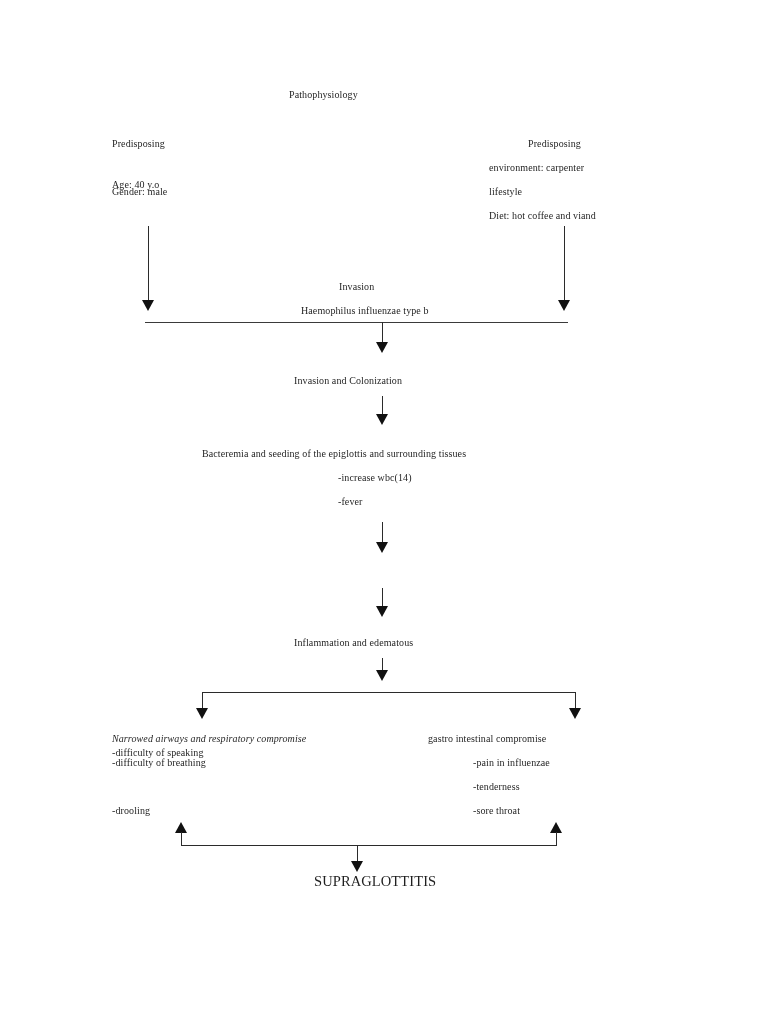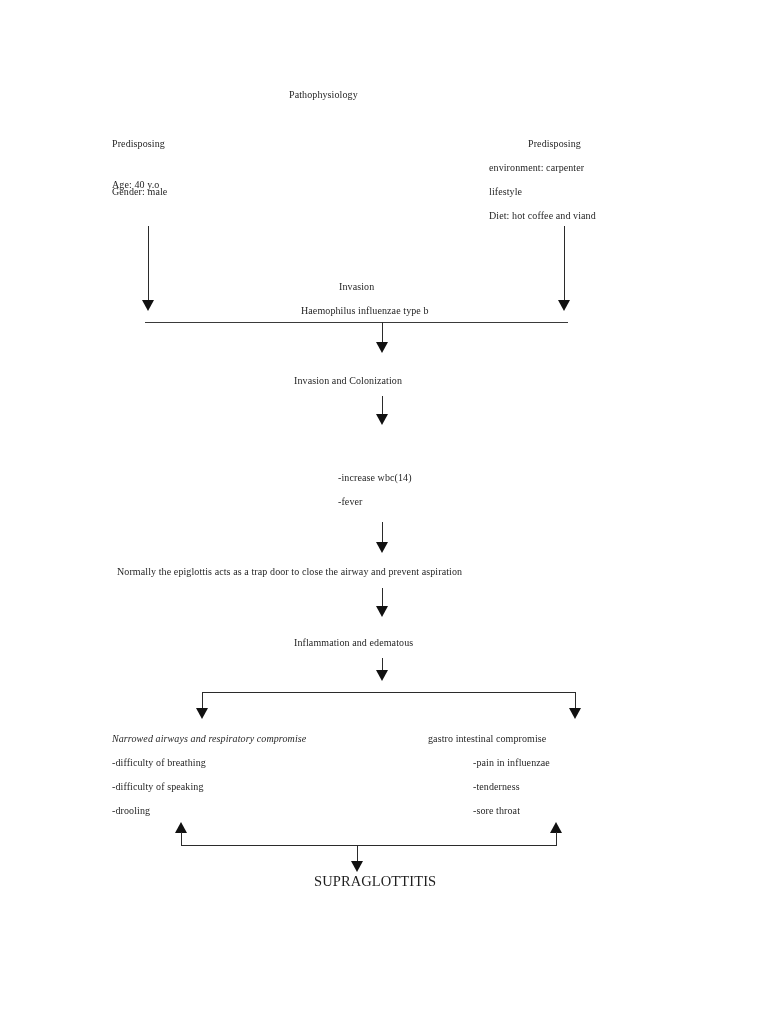--- a/index.html
+++ b/index.html
@@ -89,45 +89,45 @@
   <div class="rule" style="left:145px; top:322px; width:423px;"></div>
 
   <div class="vline" style="left:382px; top:322px; height:22px;"></div>
   <div class="arrow-down" style="left:376px; top:342px;"></div>
 
   <div class="txt" style="left:294px; top:376px;">Invasion and Colonization</div>
 
   <div class="vline" style="left:382px; top:396px; height:22px;"></div>
   <div class="arrow-down" style="left:376px; top:414px;"></div>
 
+  <div class="txt" style="left:202px; top:449px;">Bacteremia and seeding of the epiglottis and surrounding tissues</div>
   <div class="txt" style="left:338px; top:473px;">-increase wbc(14)</div>
   <div class="txt" style="left:338px; top:497px;">-fever</div>
 
   <div class="vline" style="left:382px; top:522px; height:24px;"></div>
   <div class="arrow-down" style="left:376px; top:542px;"></div>
 
-  <div class="txt" style="left:117px; top:567px;">Normally the epiglottis acts as a trap door to close the airway and prevent aspiration</div>
 
   <div class="vline" style="left:382px; top:588px; height:22px;"></div>
   <div class="arrow-down" style="left:376px; top:606px;"></div>
 
   <div class="txt" style="left:294px; top:638px;">Inflammation and edematous</div>
 
   <div class="vline" style="left:382px; top:658px; height:16px;"></div>
   <div class="arrow-down" style="left:376px; top:670px;"></div>
 
   <div class="hline" style="left:202px; top:692px; width:374px;"></div>
   <div class="vline" style="left:202px; top:692px; height:18px;"></div>
   <div class="arrow-down" style="left:196px; top:708px;"></div>
   <div class="vline" style="left:575px; top:692px; height:18px;"></div>
   <div class="arrow-down" style="left:569px; top:708px;"></div>
 
   <div class="txt" style="left:112px; top:734px;font-style:italic;">Narrowed airways and respiratory compromise</div>
   <div class="txt" style="left:112px; top:758px;">-difficulty of breathing</div>
-  <div class="txt" style="left:112px; top:782px;">-difficulty of speaking</div>
+  <div class="txt" style="left:112px; top:748px;">-difficulty of speaking</div>
   <div class="txt" style="left:112px; top:806px;">-drooling</div>
 
   <div class="txt" style="left:428px; top:734px;">gastro intestinal compromise</div>
   <div class="txt" style="left:473px; top:758px;">-pain in influenzae</div>
   <div class="txt" style="left:473px; top:782px;">-tenderness</div>
   <div class="txt" style="left:473px; top:806px;">-sore throat</div>
 
   <div class="arrow-up" style="left:175px; top:822px;"></div>
   <div class="vline" style="left:181px; top:832px; height:14px;"></div>
   <div class="arrow-up" style="left:550px; top:822px;"></div>

